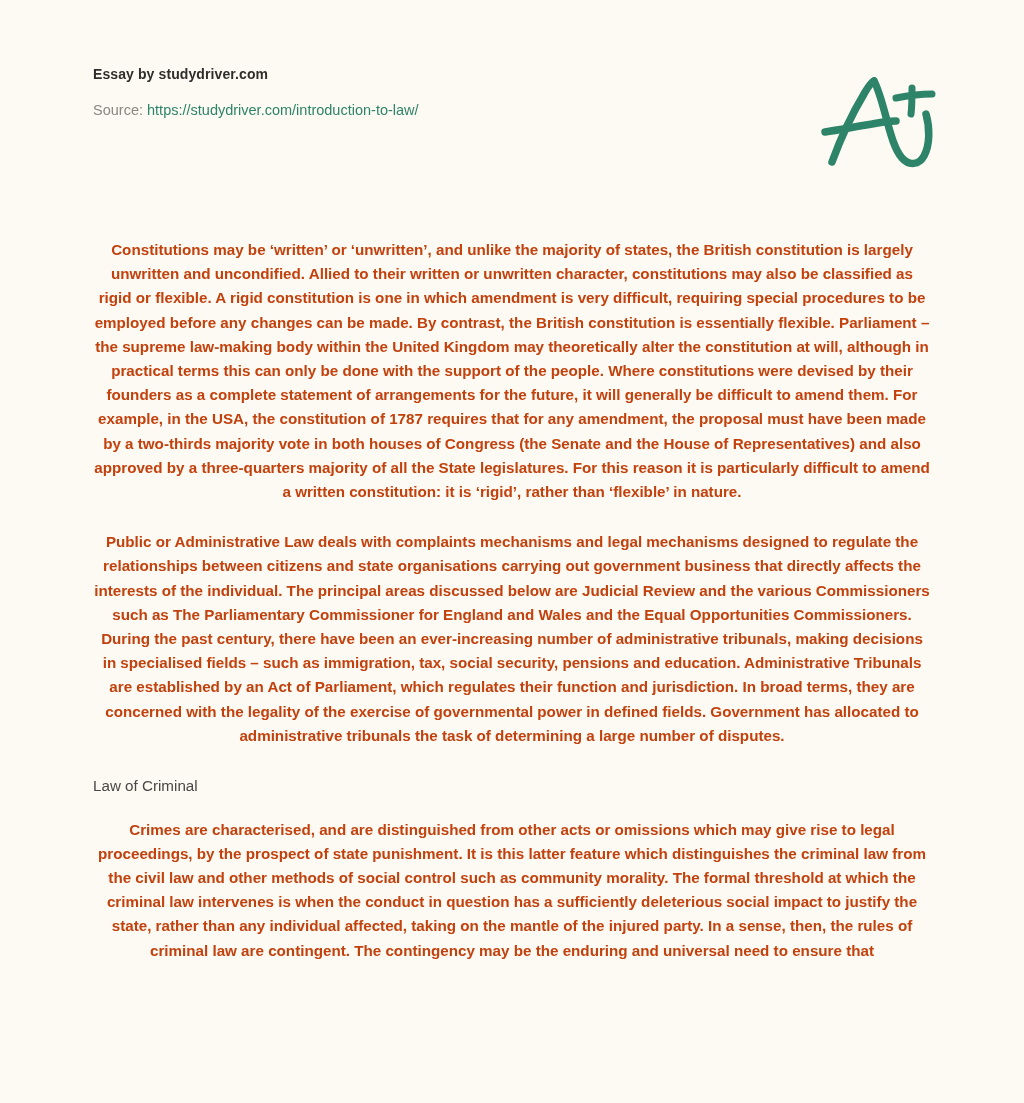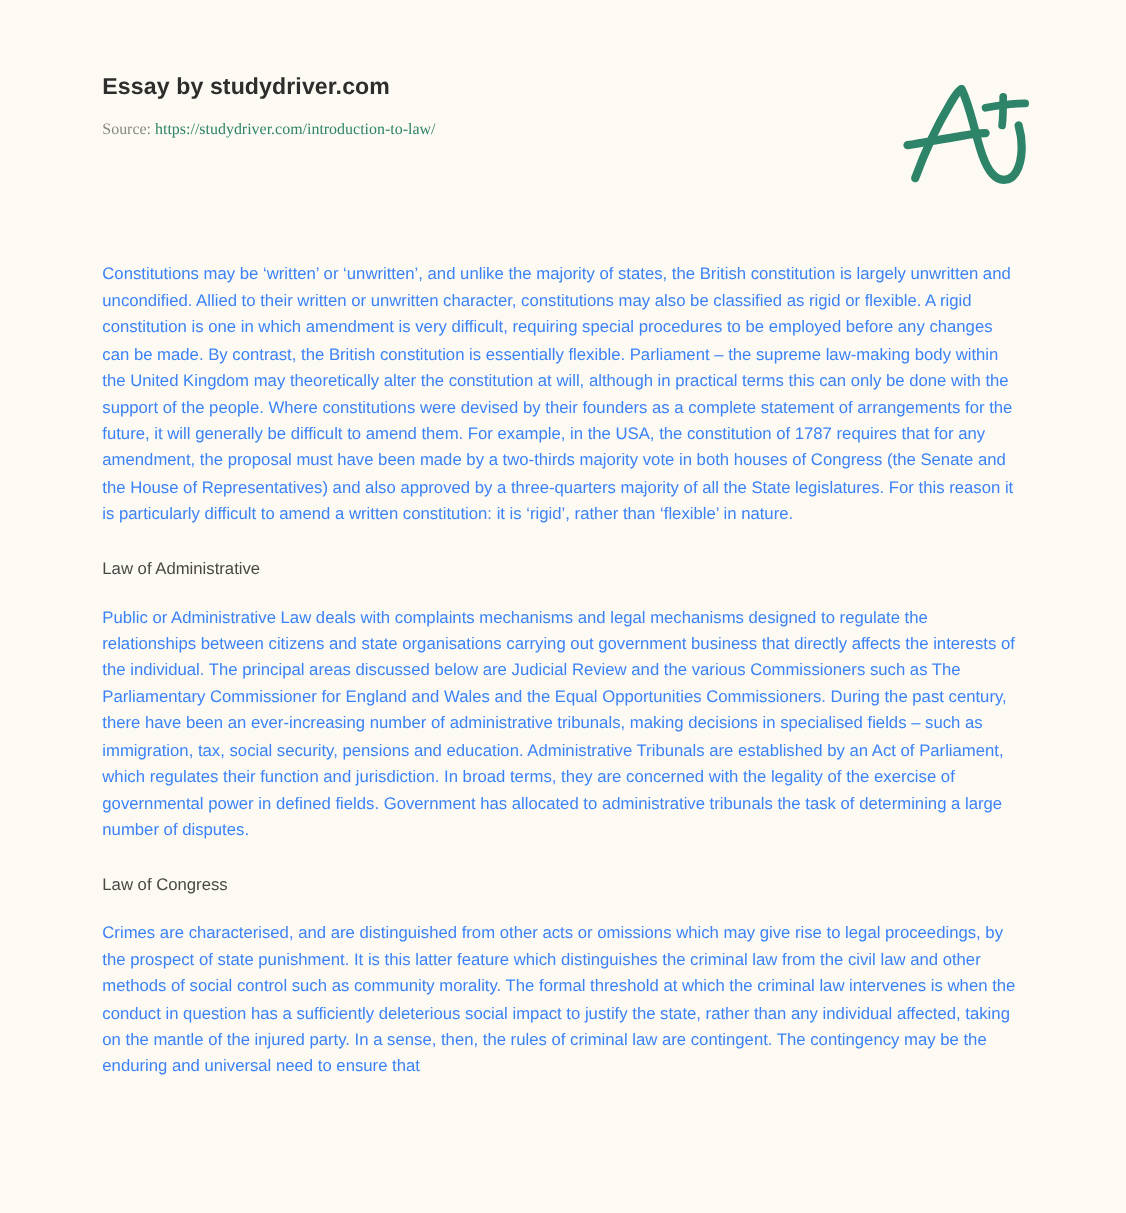--- a/index.html
+++ b/index.html
@@ -21,34 +21,33 @@
   
   .page-header {
     position: relative;
     padding: 66px 74px 0 93px;
     height: 200px;
   }
   .header-left {
     display: block;
   }
   .essay-by {
-    font-size: 21px;
+    font-size: 14px;
     font-weight: bold;
     color: #2E2D2B;
     letter-spacing: 0.1px;
     line-height: 1.25;
     margin: 0;
   }
   .source-line {
     margin-top: 17px;
     font-size: 14.5px;
     color: #8A8883;
     line-height: 1.3;
     white-space: nowrap;
-    font-family: Liberation Serif, serif;
   }
   .source-label {
     color: #8A8883;
   }
   .source-url {
     color: #2E8468;
     text-decoration: none;
   }
 
   .brand-logo {
@@ -79,25 +78,25 @@
   }
   .section-heading {
     font-size: 15.2px;
     font-weight: normal;
     color: #4A4845;
     line-height: 1.55;
     margin: 0 0 20px 0;
   }
   .body-paragraph {
     font-size: 15.2px;
-    font-weight: normal;
-    color: #3b82f6;
+    font-weight: bold;
+    color: #c2410c;
     line-height: 24.2px;
     margin: 0 0 26px 0;
-    text-align: left;
+    text-align: center;
   }
   .body-paragraph:last-child { margin-bottom: 0; }
 </style>
 </head>
 <body>
 
 <header class="page-header">
 
   <div class="header-left">
     <div class="essay-by">Essay by studydriver.com</div>
@@ -125,20 +124,19 @@
   </svg>
 </header>
 
 <main class="article">
 
 
   <div class="article-body">
 
     <p class="body-paragraph">Constitutions may be ‘written’ or ‘unwritten’, and unlike the majority of states, the British constitution is largely unwritten and uncondified. Allied to their written or unwritten character, constitutions may also be classified as rigid or flexible. A rigid constitution is one in which amendment is very difficult, requiring special procedures to be employed before any changes can be made. By contrast, the British constitution is essentially flexible. Parliament – the supreme law-making body within the United Kingdom may theoretically alter the constitution at will, although in practical terms this can only be done with the support of the people. Where constitutions were devised by their founders as a complete statement of arrangements for the future, it will generally be difficult to amend them. For example, in the USA, the constitution of 1787 requires that for any amendment, the proposal must have been made by a two-thirds majority vote in both houses of Congress (the Senate and the House of Representatives) and also approved by a three-quarters majority of all the State legislatures. For this reason it is particularly difficult to amend a written constitution: it is ‘rigid’, rather than ‘flexible’ in nature.</p>
 
-    <p class="section-heading">Law of Administrative</p>
     <p class="body-paragraph">Public or Administrative Law deals with complaints mechanisms and legal mechanisms designed to regulate the relationships between citizens and state organisations carrying out government business that directly affects the interests of the individual. The principal areas discussed below are Judicial Review and the various Commissioners such as The Parliamentary Commissioner for England and Wales and the Equal Opportunities Commissioners. During the past century, there have been an ever-increasing number of administrative tribunals, making decisions in specialised fields – such as immigration, tax, social security, pensions and education. Administrative Tribunals are established by an Act of Parliament, which regulates their function and jurisdiction. In broad terms, they are concerned with the legality of the exercise of governmental power in defined fields. Government has allocated to administrative tribunals the task of determining a large number of disputes.</p>
 
-    <p class="section-heading">Law of Congress</p>
+    <p class="section-heading">Law of Criminal</p>
     <p class="body-paragraph">Crimes are characterised, and are distinguished from other acts or omissions which may give rise to legal proceedings, by the prospect of state punishment. It is this latter feature which distinguishes the criminal law from the civil law and other methods of social control such as community morality. The formal threshold at which the criminal law intervenes is when the conduct in question has a sufficiently deleterious social impact to justify the state, rather than any individual affected, taking on the mantle of the injured party. In a sense, then, the rules of criminal law are contingent. The contingency may be the enduring and universal need to ensure that</p>
 
   </div>
 </main>
 
 </body></html>

